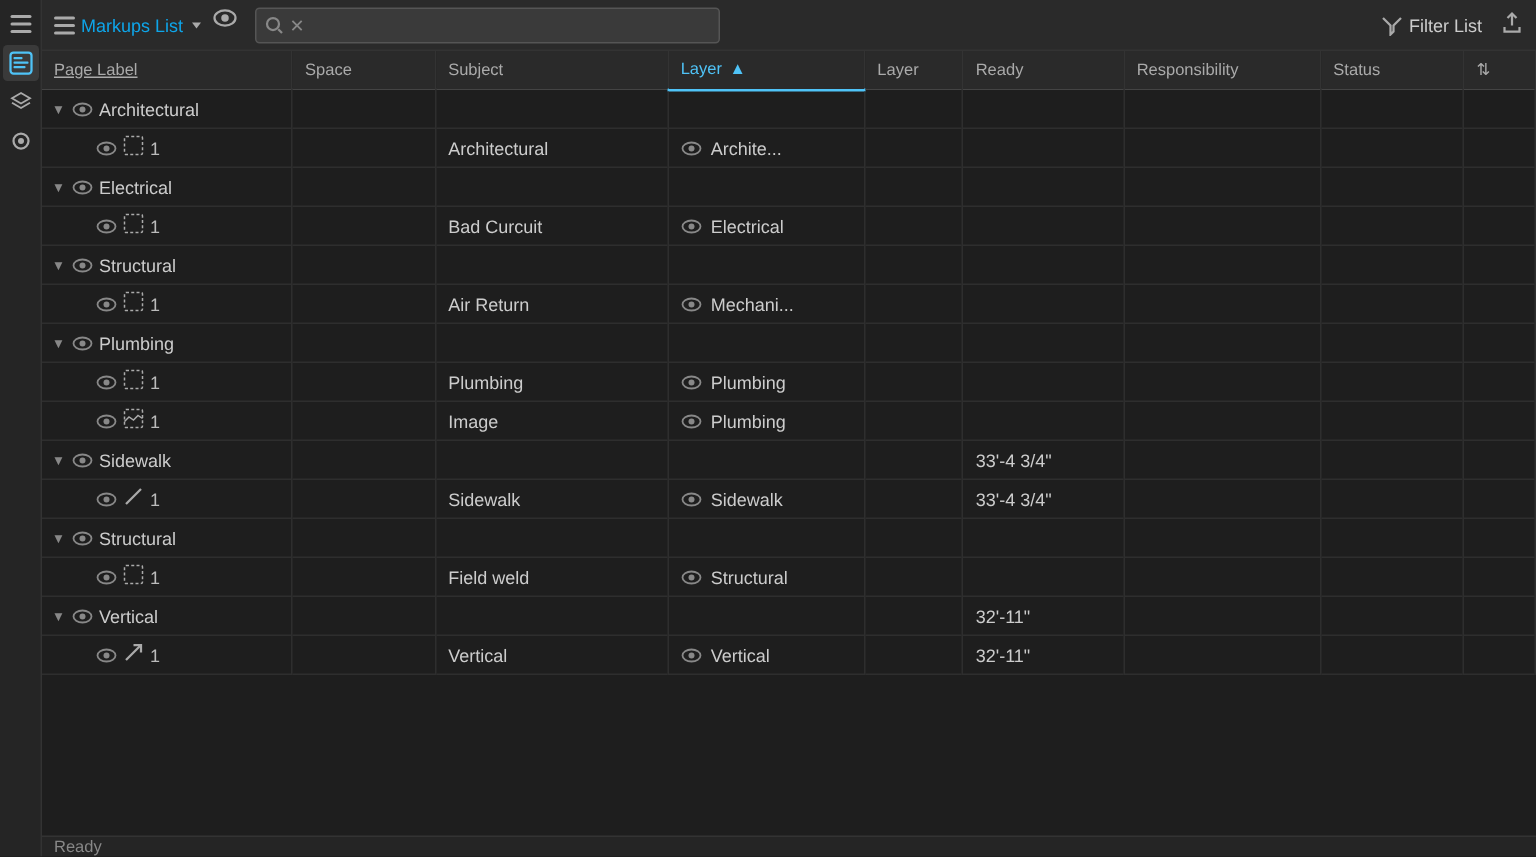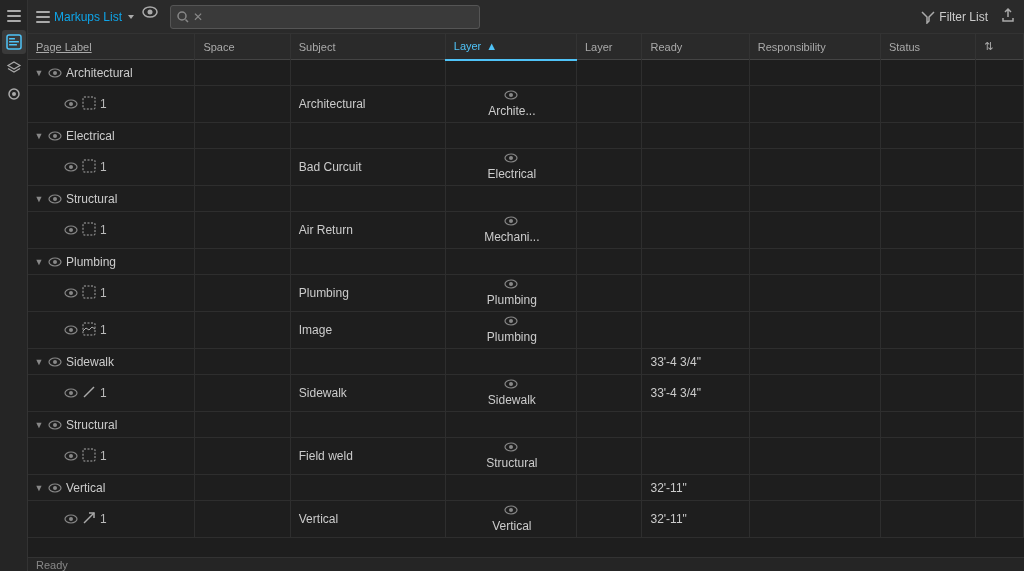--- a/index.html
+++ b/index.html
@@ -197,21 +197,20 @@
       color: #888;
       font-size: 11px;
       flex-shrink: 0;
     }
 
     
     .layer-cell {
       display: flex;
       align-items: center;
       gap: 4px;
-      flex-direction: column;
     }
 
     
     .table-container::-webkit-scrollbar { width: 8px; }
     .table-container::-webkit-scrollbar-track { background: #252525; }
     .table-container::-webkit-scrollbar-thumb { background: #555; border-radius: 4px; }
   </style>
 </head>
 <body>
 

